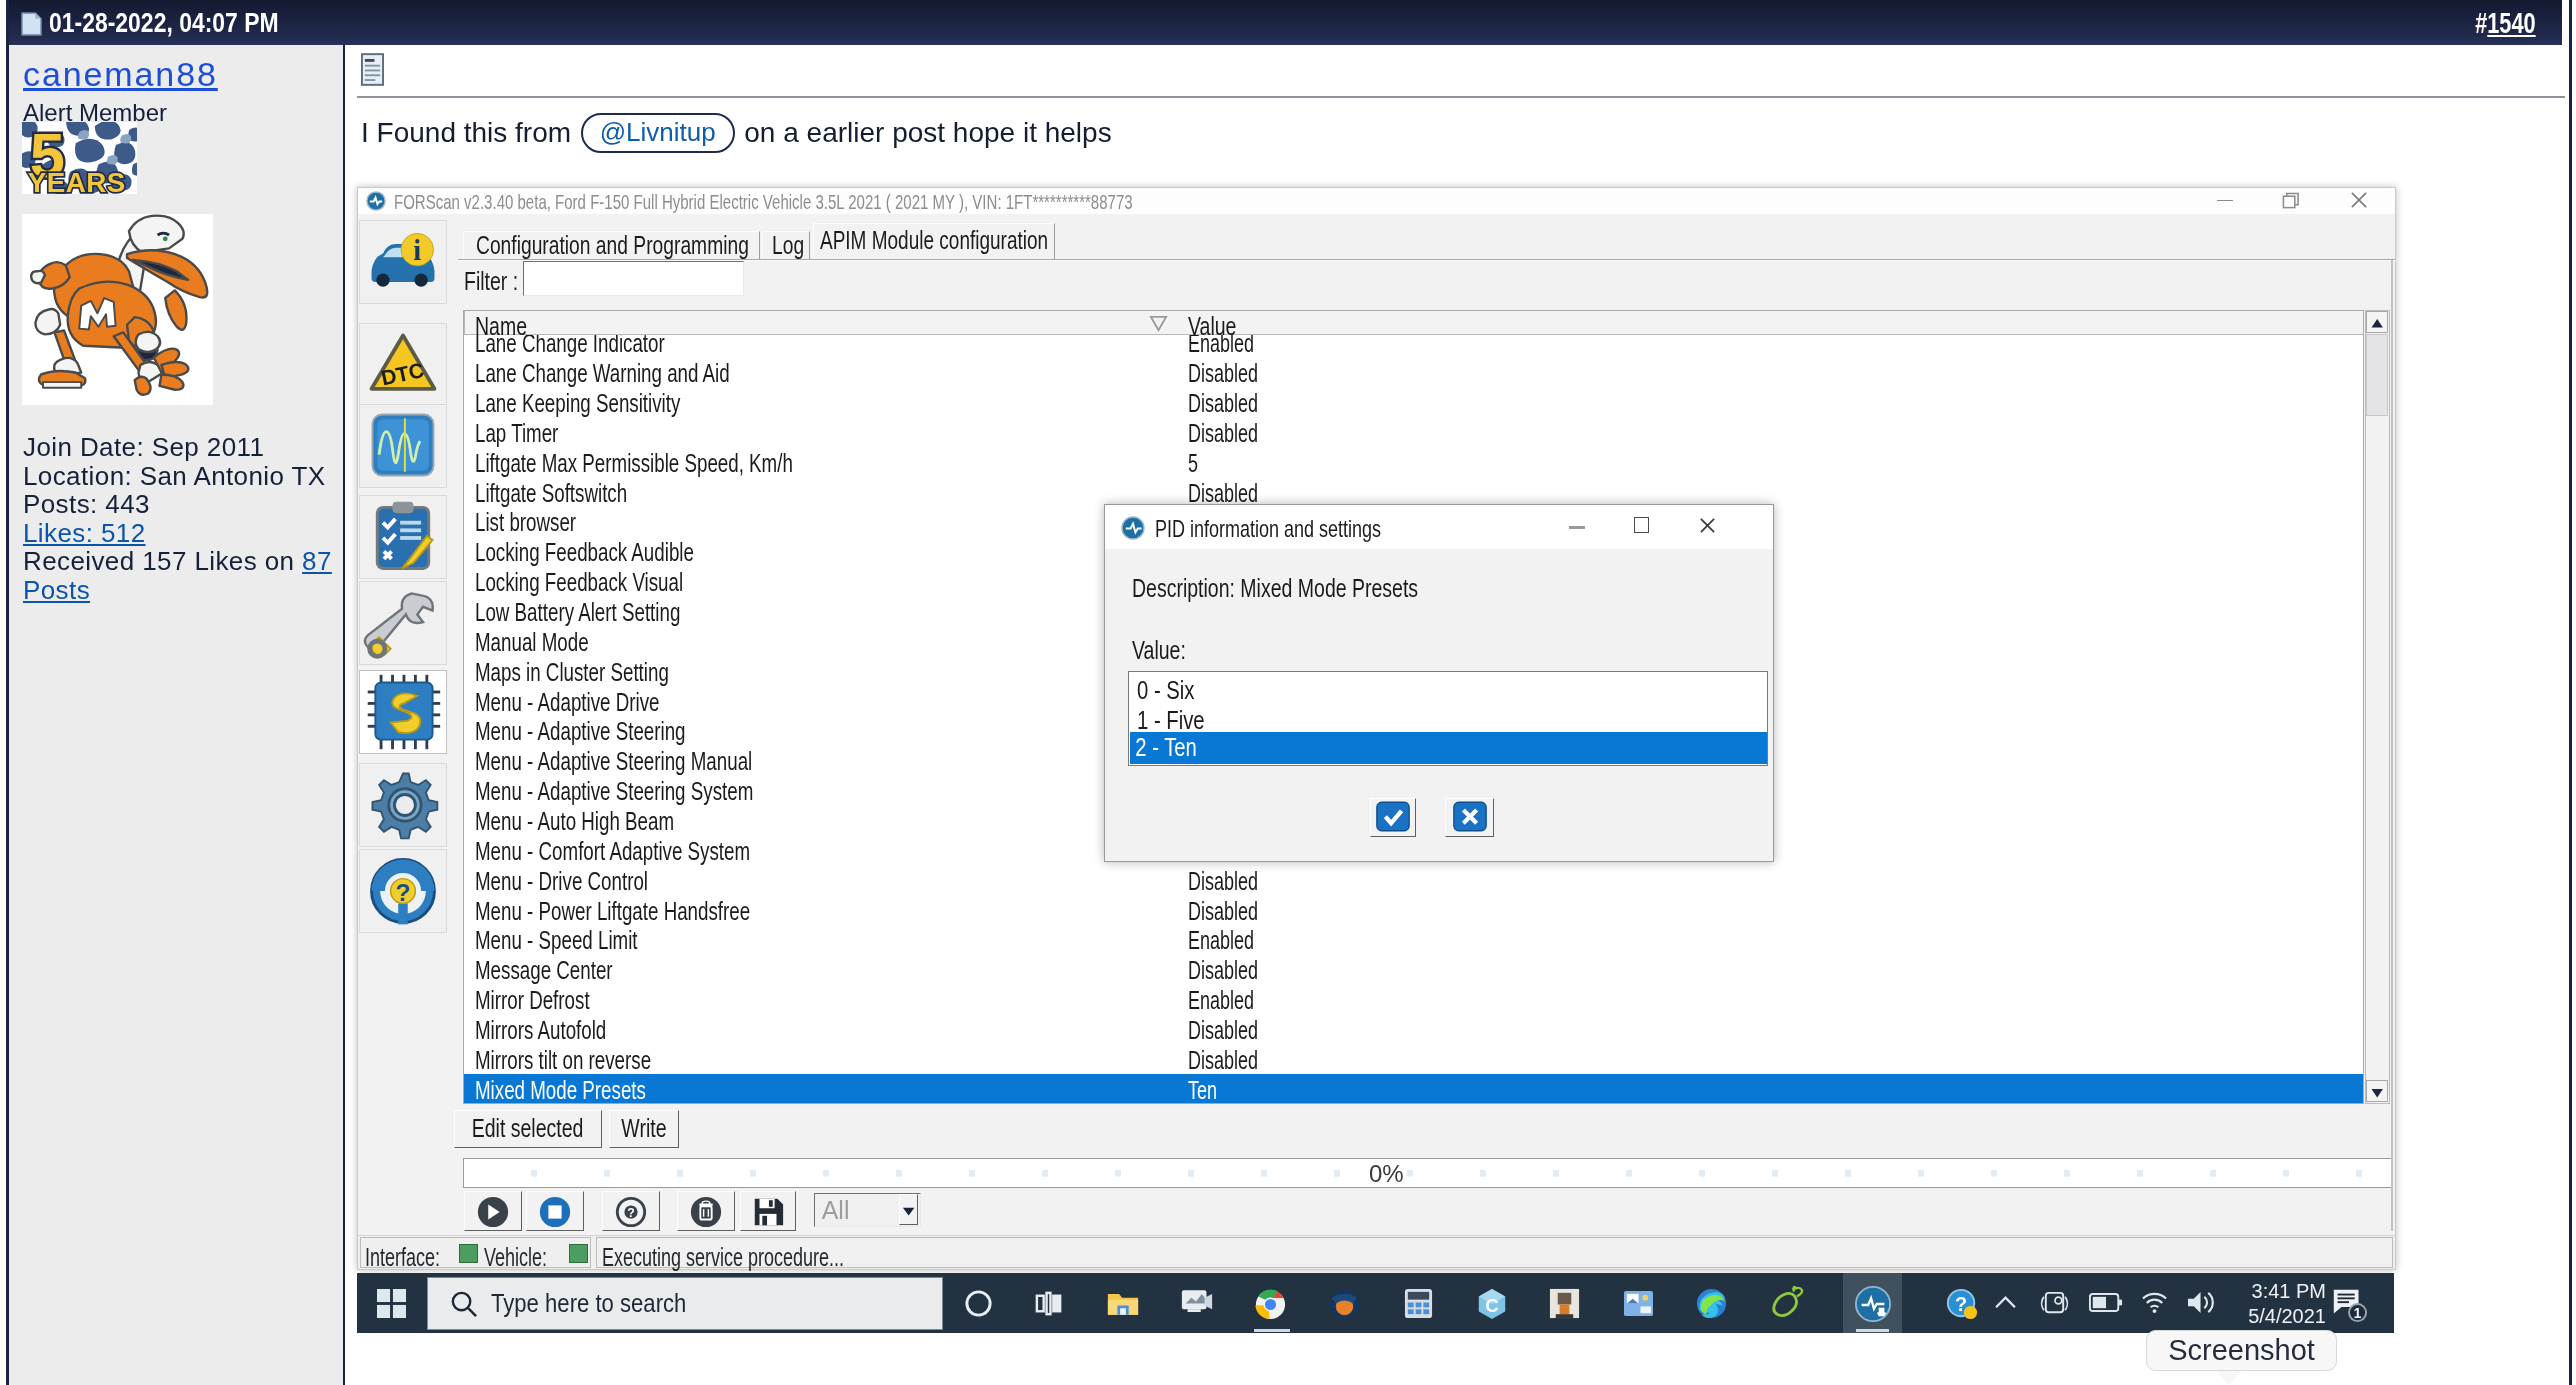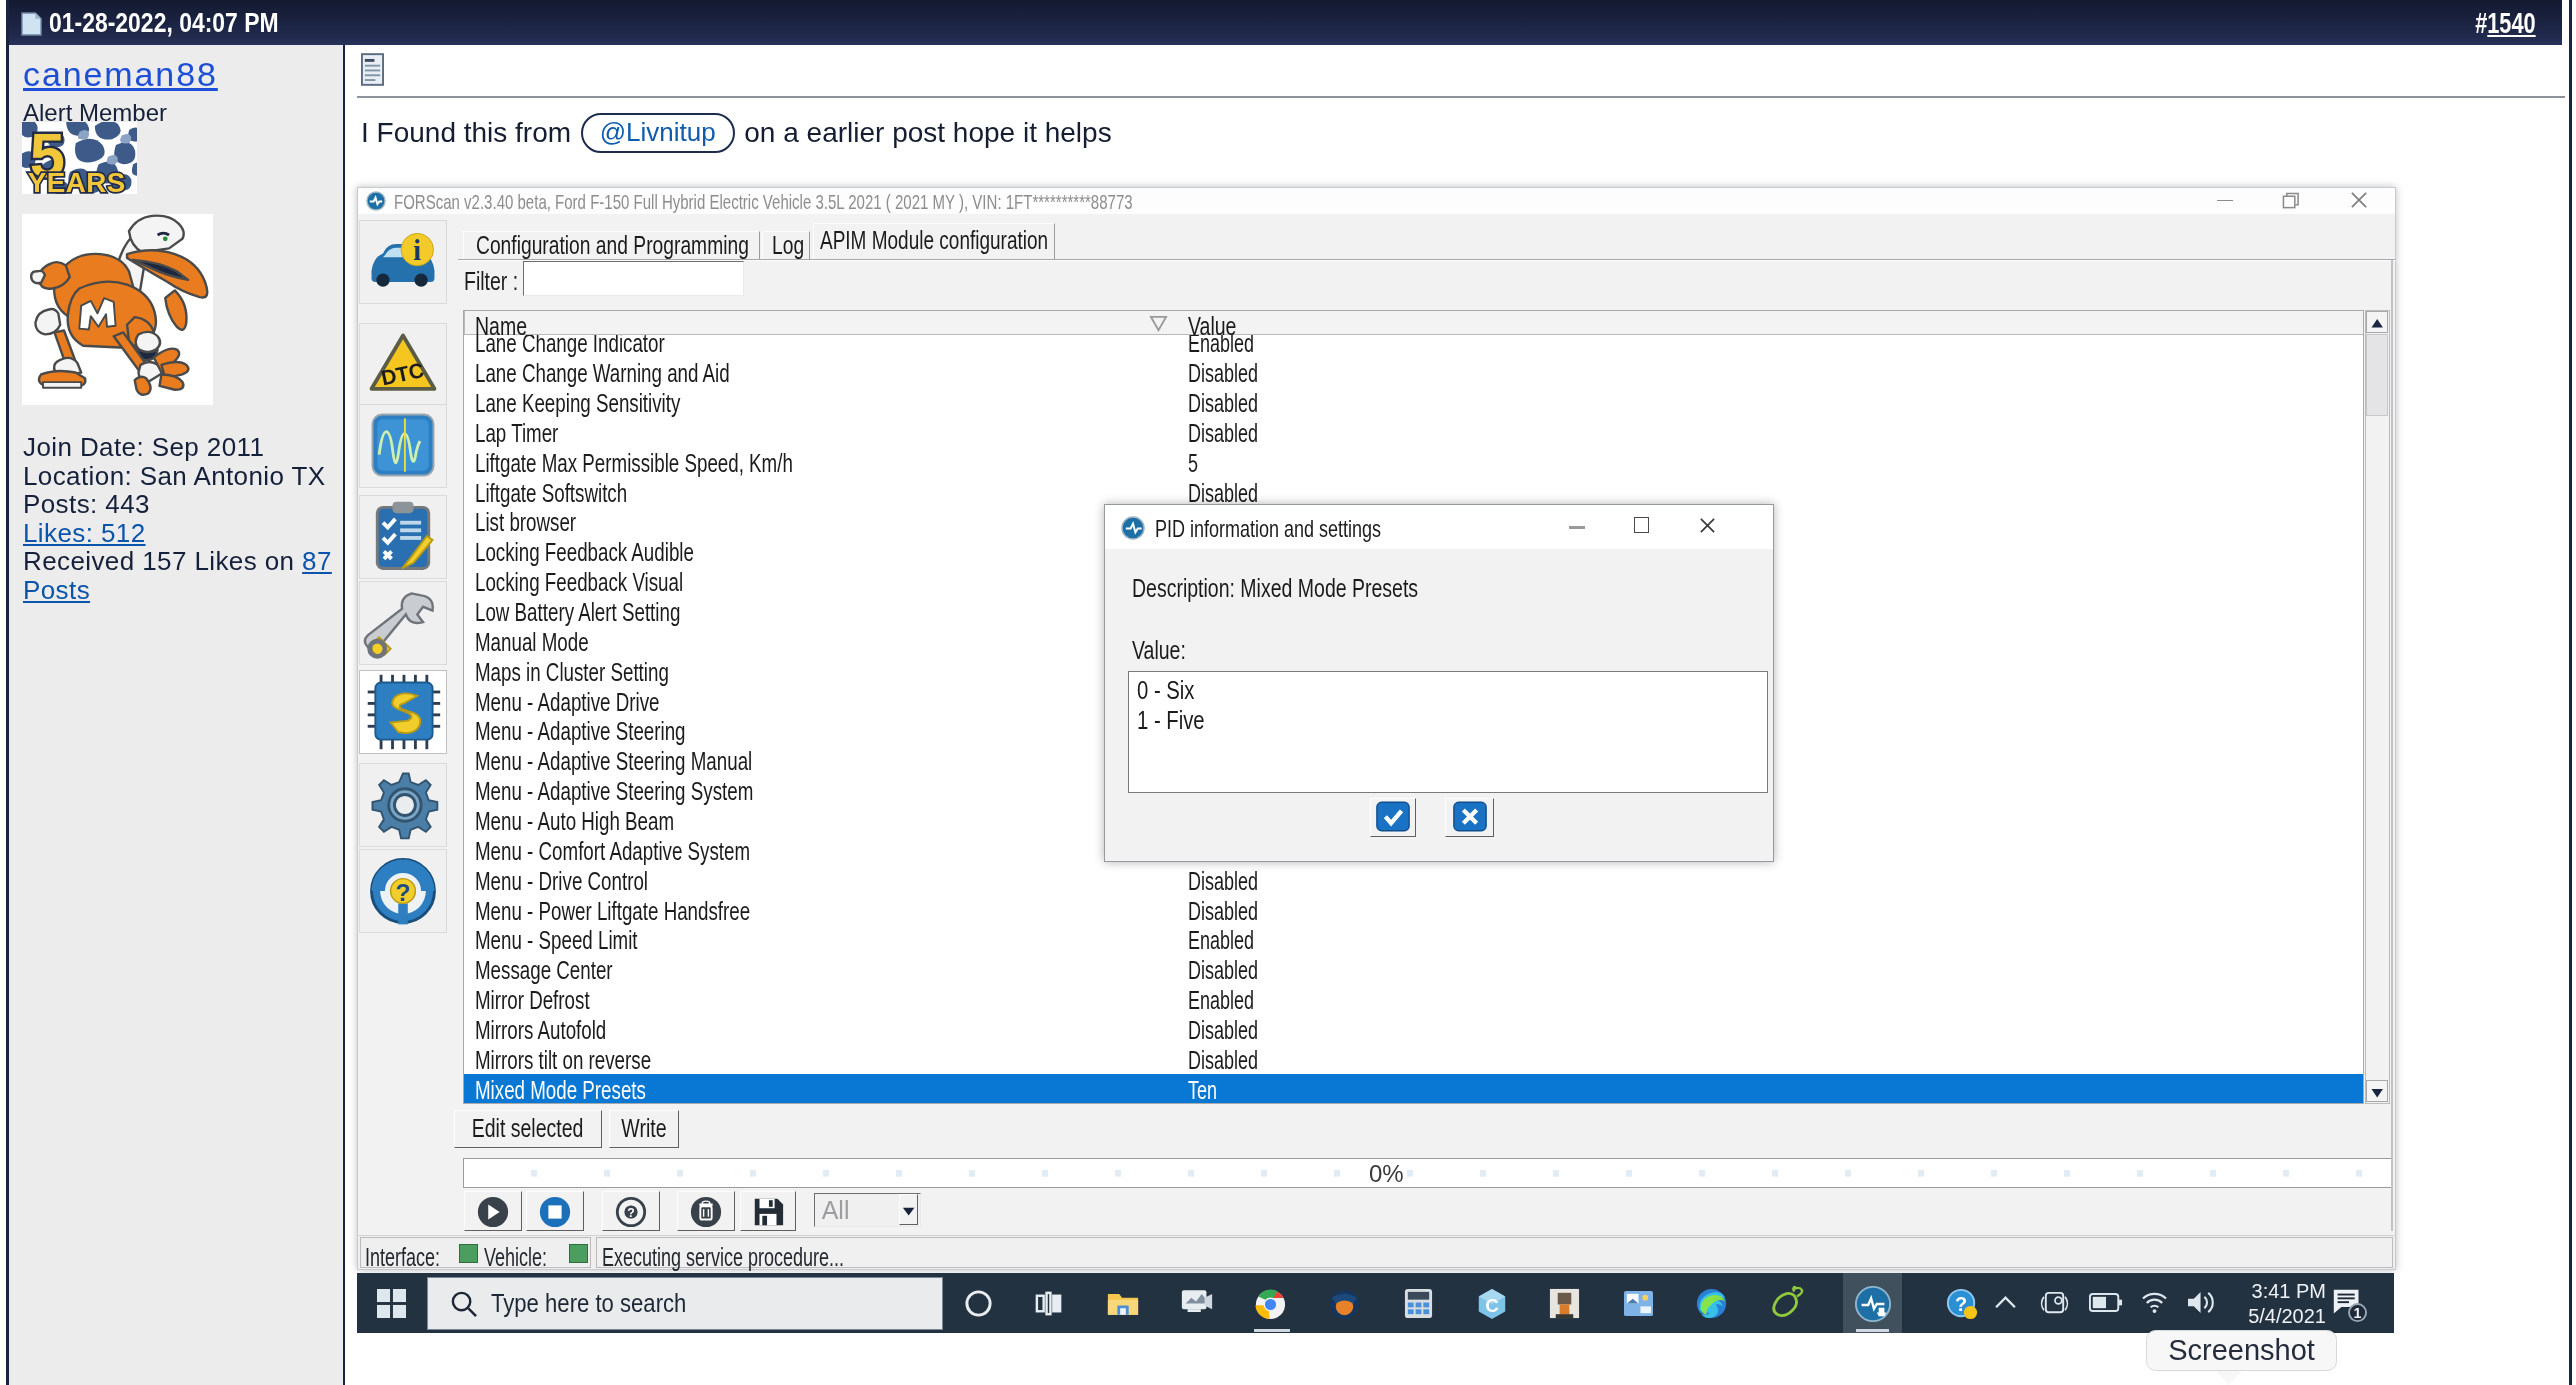--- a/index.html
+++ b/index.html
@@ -71,21 +71,21 @@
 #tsearch { left:70px; top:3.8px; width:516px; height:53px; background:#e9ebec; border:1.9px solid #7b8794; }
 #tsearch span { position:absolute; left:63px; top:10.5px; font-size:26px; color:#1d2735; transform:scaleX(0.85); transform-origin:0 0; white-space:nowrap; }
 
 #tooltip { left:2146px; top:1330px; width:191px; height:41px; background:#f7f7f8; border:1px solid #d8d8d8; border-radius:9.6px; z-index:9;
   font-size:29px; color:#252c3c; text-align:center; line-height:39px; }
 #tooltail { left:2215px; top:1370px; width:0; height:0; border-left:14.4px solid transparent; border-right:14.4px solid transparent; border-top:15.3px solid #f7f7f8; z-index:9; }
 
 #dlg { left:1104px; top:504px; width:670px; height:358px; background:#f2f2f2; border:1px solid #96999e; box-shadow:0 0 9.6px rgba(0,0,0,0.3); z-index:5; }
 #dlgtitle { left:0; top:0; width:668px; height:44px; background:#ffffff; }
 #dlgtxt { left:50px; top:9.6px; font-size:24px; color:#1b1b1b; transform:scaleX(0.75); transform-origin:0 0; white-space:nowrap; }
-#dlist { left:23px; top:166px; width:640px; height:122px; background:#ffffff; border:1px solid #7a7a7a; }
+#dlist { left:23px; top:166px; width:640px; height:95px; background:#ffffff; border:1px solid #7a7a7a; }
 .ditem { position:absolute; left:7.7px; font-size:26px; color:#1b1b1b; transform:scaleX(0.78); transform-origin:0 50%; }
 #dsel { position:absolute; left:1px; top:60px; width:637px; height:32px; background:#0878d4; color:#ffffff; font-size:26px; }
 #dsel span { display:inline-block; padding-left:6.7px; transform:scaleX(0.78); transform-origin:0 50%; }
 </style>
 </head>
 <body>
 <div id="page">
 
   <div class="abs" id="topbar"></div>
   <div class="abs" id="lborder"></div>
@@ -621,20 +621,21 @@
     <div class="abs" style="left:464px; top:21px; width:16.3px; height:2.9px; background:#9a9a9a;"></div>
     <div class="abs" style="left:529px; top:12.4px; width:15.3px; height:15.3px; border:1.9px solid #4a4a4a;"></div>
     <svg class="abs" style="left:594px; top:12.4px;" width="17" height="17" viewBox="0 0 18 18">
         <path d="M2 2 L16 16 M16 2 L2 16" stroke="#3a3a3a" stroke-width="1.8"></path>
       </svg>
     <div class="abs" style="left:27px; top:68px; font-size:26px; color:#1b1b1b; transform:scaleX(0.75); transform-origin:0 0; white-space:nowrap;">Description: Mixed Mode Presets</div>
     <div class="abs" style="left:27px; top:130px; font-size:26px; color:#1b1b1b; transform:scaleX(0.75); transform-origin:0 0;">Value:</div>
     <div class="abs" id="dlist">
       <div class="ditem" style="top:2.9px;">0 - Six</div>
       <div class="ditem" style="top:33px;">1 - Five</div>
+      <div id="dsel"><span>2 - Ten</span></div>
     </div>
     <div class="abs btn3d" style="left:265px; top:293px; width:46px; height:39px;"><svg width="36" height="32" viewBox="0 0 38 33" style="margin-top:1.9px;">
           <rect x="2" y="1" width="34" height="30" rx="5" fill="#1a72c4" stroke="#0f4f8e" stroke-width="1.5"></rect>
           <path d="M11 16 l6 7 11 -13" stroke="#ffffff" stroke-width="4.5" fill="none"></path>
         </svg></div>
     <div class="abs btn3d" style="left:340px; top:293px; width:49px; height:39px;"><svg width="36" height="32" viewBox="0 0 38 33" style="margin-top:1.9px;">
           <rect x="2" y="1" width="34" height="30" rx="5" fill="#1a72c4" stroke="#0f4f8e" stroke-width="1.5"></rect>
           <path d="M12 9 l14 14 M26 9 l-14 14" stroke="#ffffff" stroke-width="4.5" fill="none"></path>
         </svg></div>
   </div>

